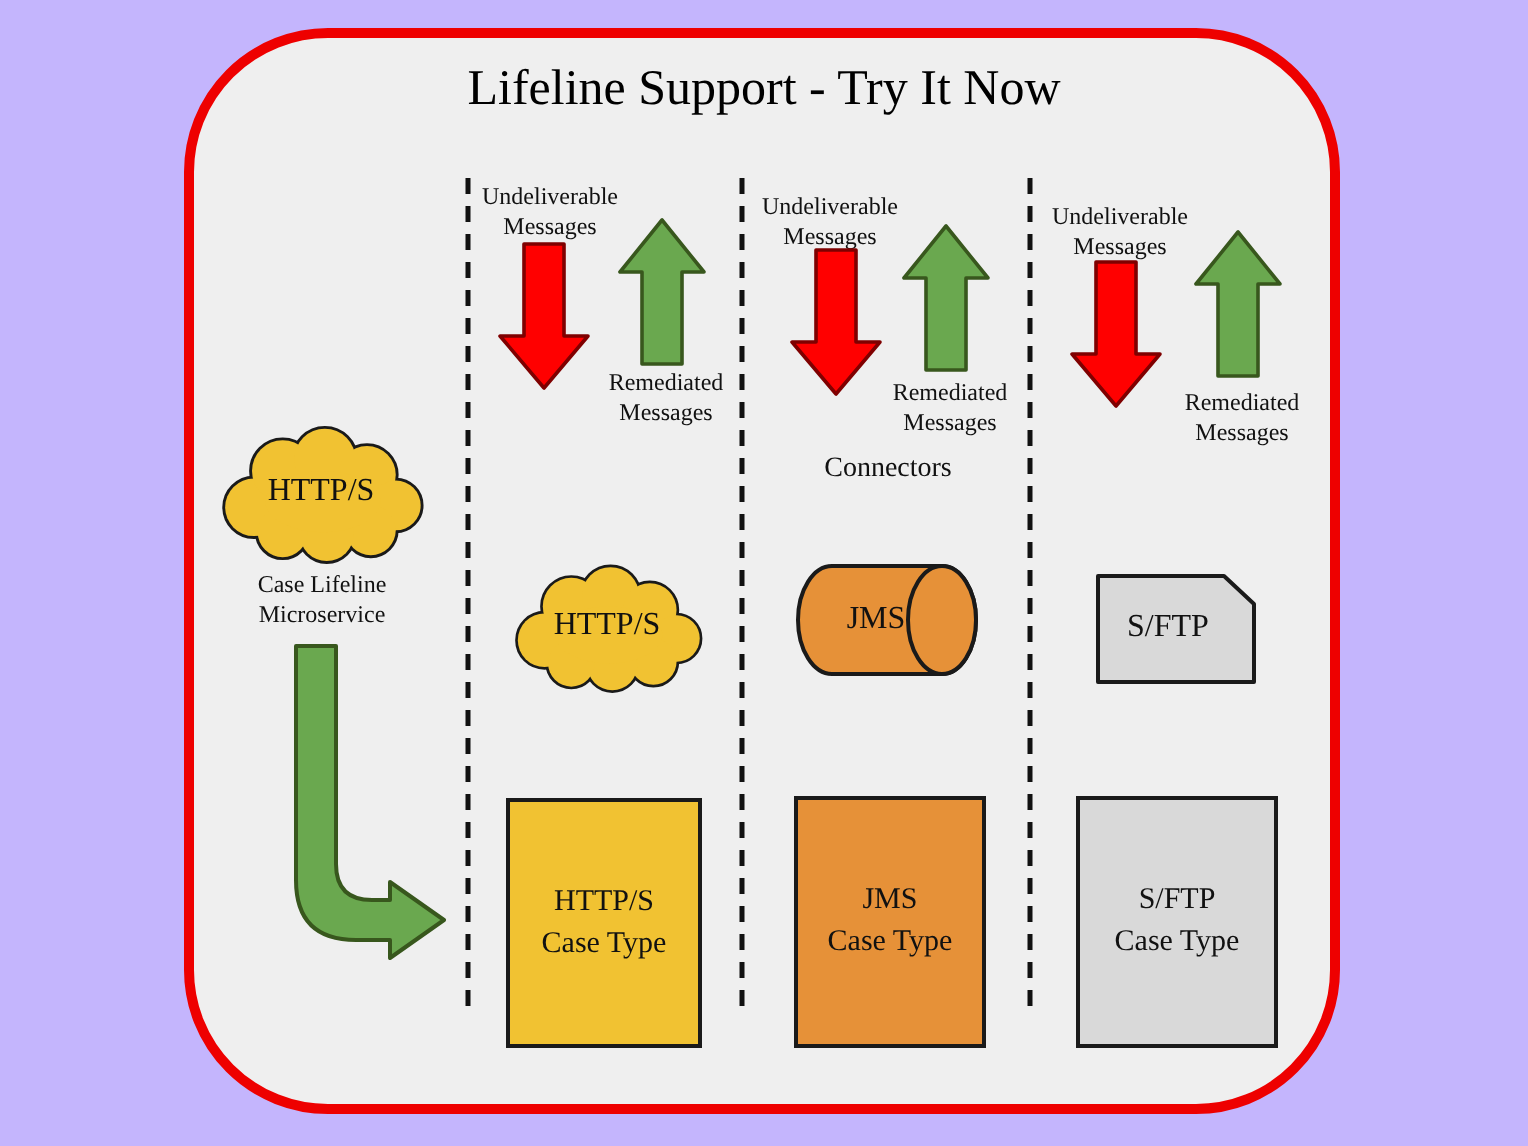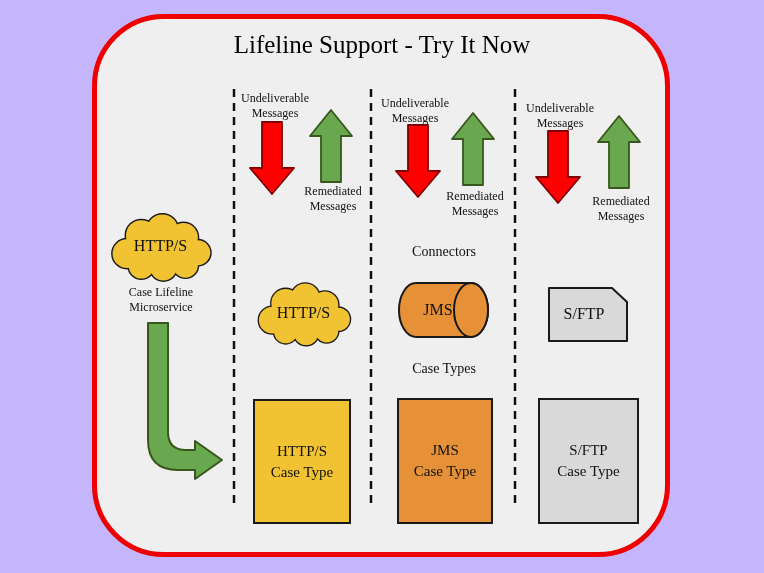--- a/index.html
+++ b/index.html
@@ -117,29 +117,28 @@
 Messages</div>
   <svg class="abs" style="left:395px;top:124px" width="46" height="74" viewBox="0 0 46 74">
     <path d="M13,1 L33,1 L33,47 L45,47 L23,73 L1,47 L13,47 Z" fill="#ff0000" stroke="#7f0000" stroke-width="1.8" stroke-linejoin="round"></path>
   </svg>
   <svg class="abs" style="left:451px;top:112px" width="44" height="74" viewBox="0 0 44 74">
     <path d="M12,73 L32,73 L32,27 L43,27 L22,1 L1,27 L12,27 Z" fill="#6aa84f" stroke="#38571d" stroke-width="1.8" stroke-linejoin="round"></path>
   </svg>
   <div class="lbl small ml" style="left:441px;top:189px;width:68px">Remediated
 Messages</div>
 
-  <div class="lbl section" style="left:372px;top:244px;width:144px">Connectors</div>
+  <div class="lbl section" style="left:372px;top:227px;width:144px">Connectors</div>
 
   <svg class="abs" style="left:398px;top:282px" width="92" height="56" viewBox="0 0 92 56">
     <path d="M73,1 L18,1 A17,27 0 0 0 18,55 L73,55 A17,27 0 0 0 73,1 Z" fill="#e69138" stroke="#1a1a1a" stroke-width="2"></path>
     <ellipse cx="73" cy="28" rx="17" ry="27" fill="#e69138" stroke="#1a1a1a" stroke-width="2"></ellipse>
   </svg>
   <div class="shape-label" style="left:398px;top:301px;width:80px">JMS</div>
 
-  <div class="lbl section" style="left:372px;top:361px;width:144px">Case Types</div>
 
   <div class="case-box box-jms ml" style="left:397px;top:398px;width:96px;height:126px">
     <span>JMS
 Case Type</span>
   </div>
 
   <div class="lbl small ml" style="left:522px;top:101px;width:76px">Undeliverable
 Messages</div>
   <svg class="abs" style="left:535px;top:130px" width="46" height="74" viewBox="0 0 46 74">
     <path d="M13,1 L33,1 L33,47 L45,47 L23,73 L1,47 L13,47 Z" fill="#ff0000" stroke="#7f0000" stroke-width="1.8" stroke-linejoin="round"></path>

